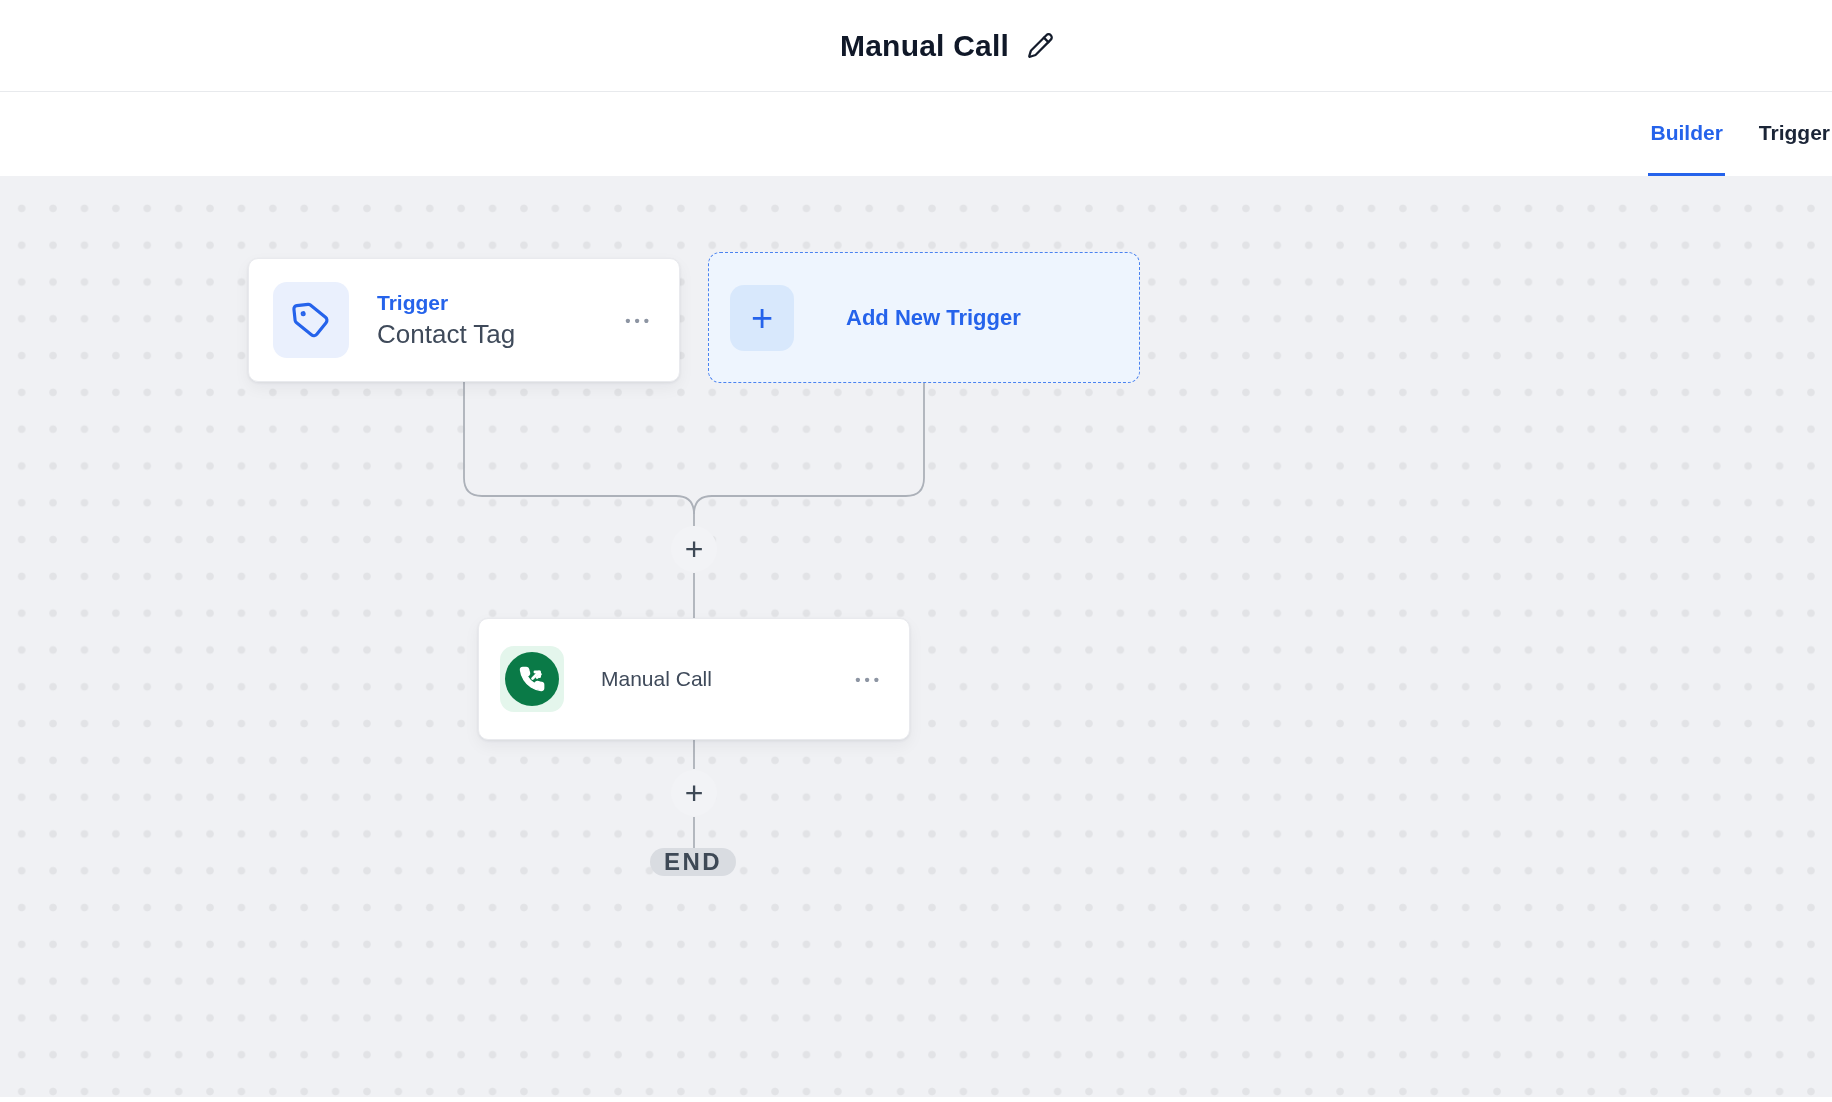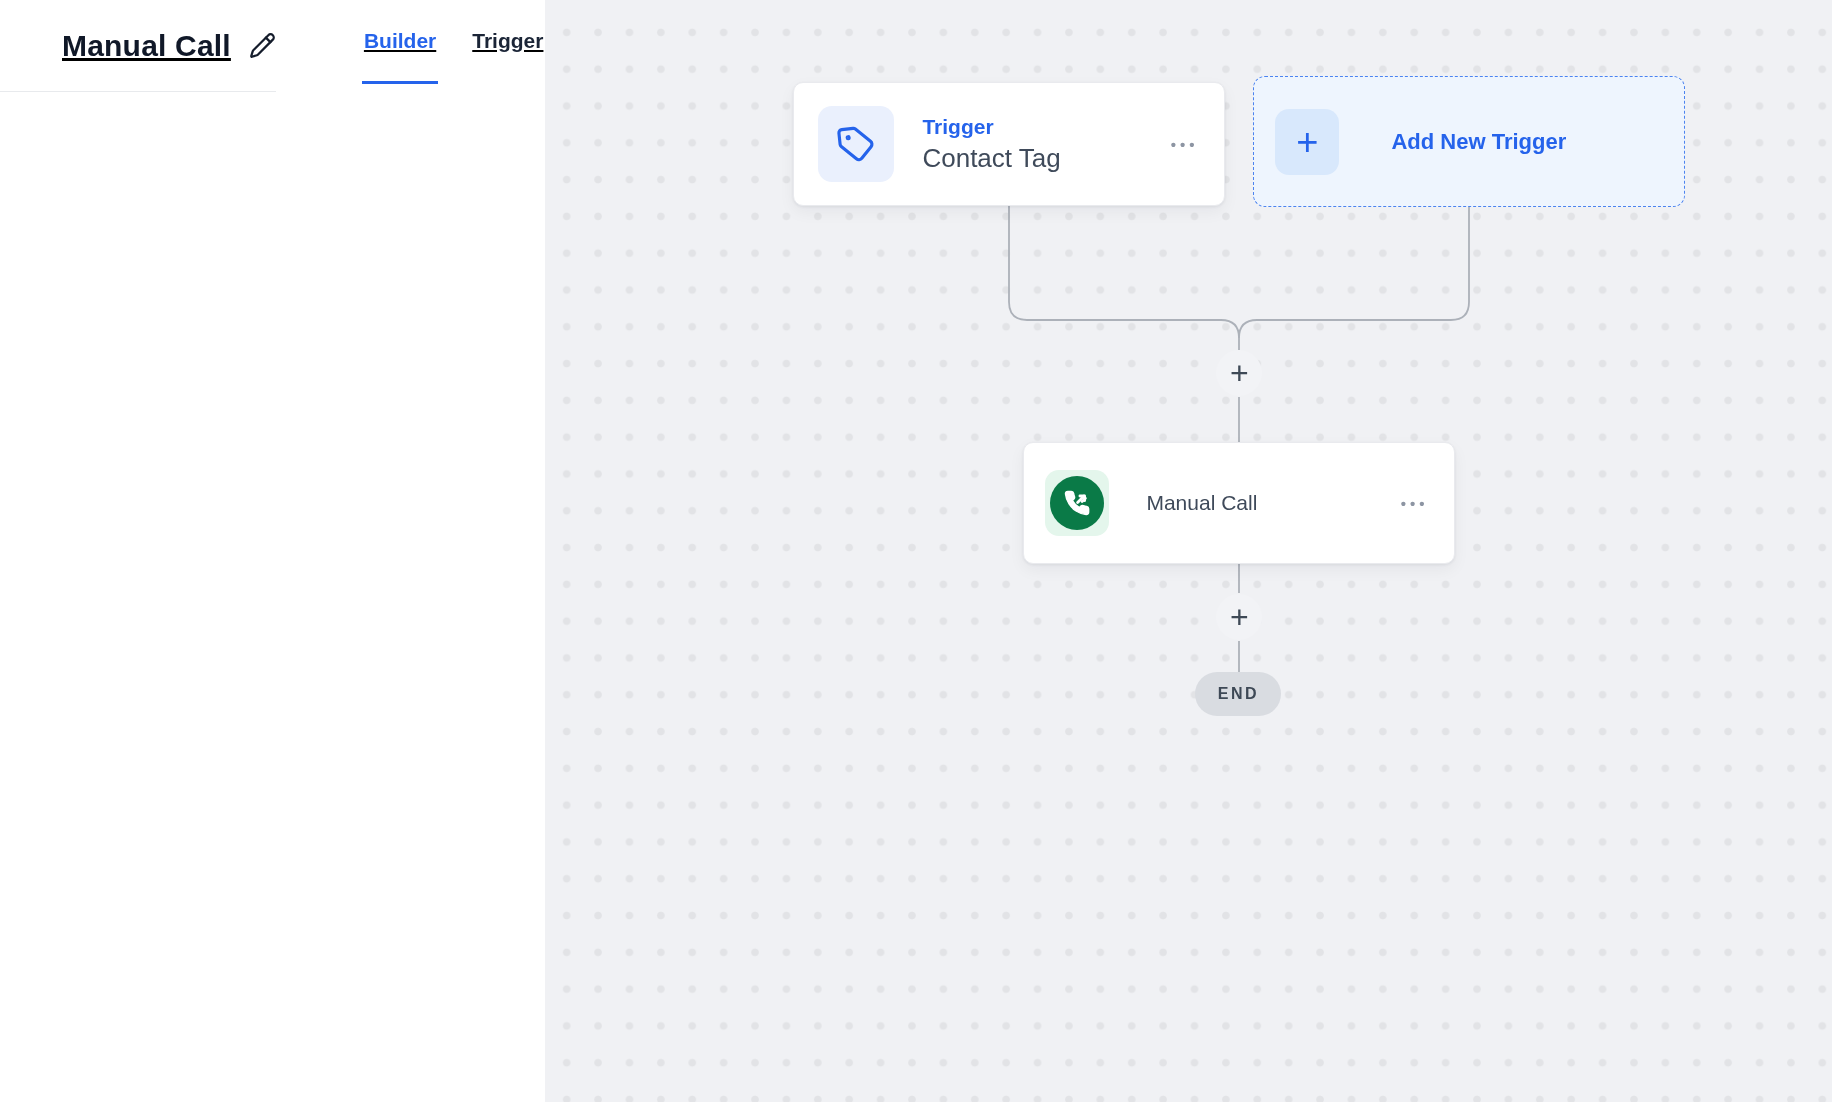--- a/index.html
+++ b/index.html
@@ -4,30 +4,30 @@
 <style>
   :root{
     --blue:#2563EB; --ink:#101828; --tab-ink:#1B2537; --canvas-bg:#F0F1F4;
     --dot:#E2E3E6; --card-border:#E9EAEE; --line:#ACB1B9; --node-ink:#3E4956;
     --end-bg:#D9DCE1; --sub-ink:#3F4A5A; --menu-dots:#8D95A3; --green:#0A7A47;
     --mint:#E4F6EC; --trigger-box:#EAF0FD; --add-bg:#EEF5FE; --add-box:#D8E8FC; --add-border:#4B83F0;
   }
   *{margin:0;padding:0;box-sizing:border-box;}
   html,body{width:1832px;height:1102px;overflow:hidden;}
   body{font-family:"Liberation Sans","DejaVu Sans",sans-serif;background:#fff;}
-  .app{width:1832px;height:1102px;display:flex;flex-direction:row;position:relative;text-decoration:underline;}
+  .app{width:1832px;height:1102px;display:flex;flex-direction:column;position:relative;}
 
   
   .header{height:92px;background:#fff;border-bottom:1px solid #E8EAED;display:flex;align-items:center;justify-content:center;flex:0 0 auto;}
   .title-wrap{display:flex;align-items:center;gap:18px;margin-left:62px;}
   .page-title{font-size:30px;font-weight:700;color:var(--ink);letter-spacing:.2px;}
   .pencil-btn{display:flex;align-items:center;cursor:pointer;}
 
   
-  .tabbar{height:84px;background:#fff;display:flex;align-items:stretch;justify-content:center;gap:32px;flex:0 0 auto;padding-left:86px;}
+  .tabbar{height:84px;background:#fff;display:flex;align-items:stretch;justify-content:flex-end;gap:32px;flex:0 0 auto;padding-left:86px;}
   .tab{display:flex;align-items:center;font-size:21px;font-weight:600;color:var(--tab-ink);cursor:pointer;border-bottom:3px solid transparent;padding:0 2px;}
   .tab.active{color:var(--blue);border-bottom-color:var(--blue);}
 
   
   .canvas{position:relative;flex:1 1 auto;background-color:var(--canvas-bg);
     background-image:radial-gradient(circle,var(--dot) 3.3px,rgba(0,0,0,0) 4.3px);
     background-size:31.4px 36.8px;background-position:6px 14px;padding-left:40px;}
   .connectors{position:absolute;left:0;top:0;pointer-events:none;}
 
   .card{position:absolute;background:#fff;border:1px solid var(--card-border);border-radius:10px;
@@ -50,22 +50,22 @@
     border:1.6px dashed var(--add-border);border-radius:12px;display:flex;align-items:center;padding:0 24px 0 21px;cursor:pointer;}
   .plus-box{width:64px;height:66px;background:var(--add-box);border-radius:14px;display:flex;align-items:center;justify-content:center;
     color:var(--blue);font-size:38px;font-weight:400;line-height:1;}
   .add-label{margin-left:52px;font-size:22px;font-weight:700;color:var(--blue);}
 
   .plus-node{position:absolute;width:46px;height:46px;border-radius:50%;background:#F2F3F6;
     display:flex;align-items:center;justify-content:center;color:var(--node-ink);font-size:32px;font-weight:400;line-height:1;cursor:pointer;}
   .plus-top{left:671px;top:350px;}
   .plus-bottom{left:671px;top:594px;}
 
-  .end-pill{position:absolute;left:650px;top:672px;width:86px;height:44px;border-radius:22px;background:var(--end-bg);
-    display:flex;align-items:center;justify-content:center;font-size:16px;font-weight:600;color:var(--node-ink);letter-spacing:2.5px;}
+  .end-pill{position:absolute;left:650px;top:672px;width:86px;height:28px;border-radius:22px;background:var(--end-bg);
+    display:flex;align-items:center;justify-content:center;font-size:24px;font-weight:600;color:var(--node-ink);letter-spacing:2.5px;}
 
   .bottom-strip{height:5px;background:#fff;flex:0 0 auto;}
 </style>
 </head>
 <body>
 
 <div class="app">
 
   <header class="header">
     <div class="title-wrap">

